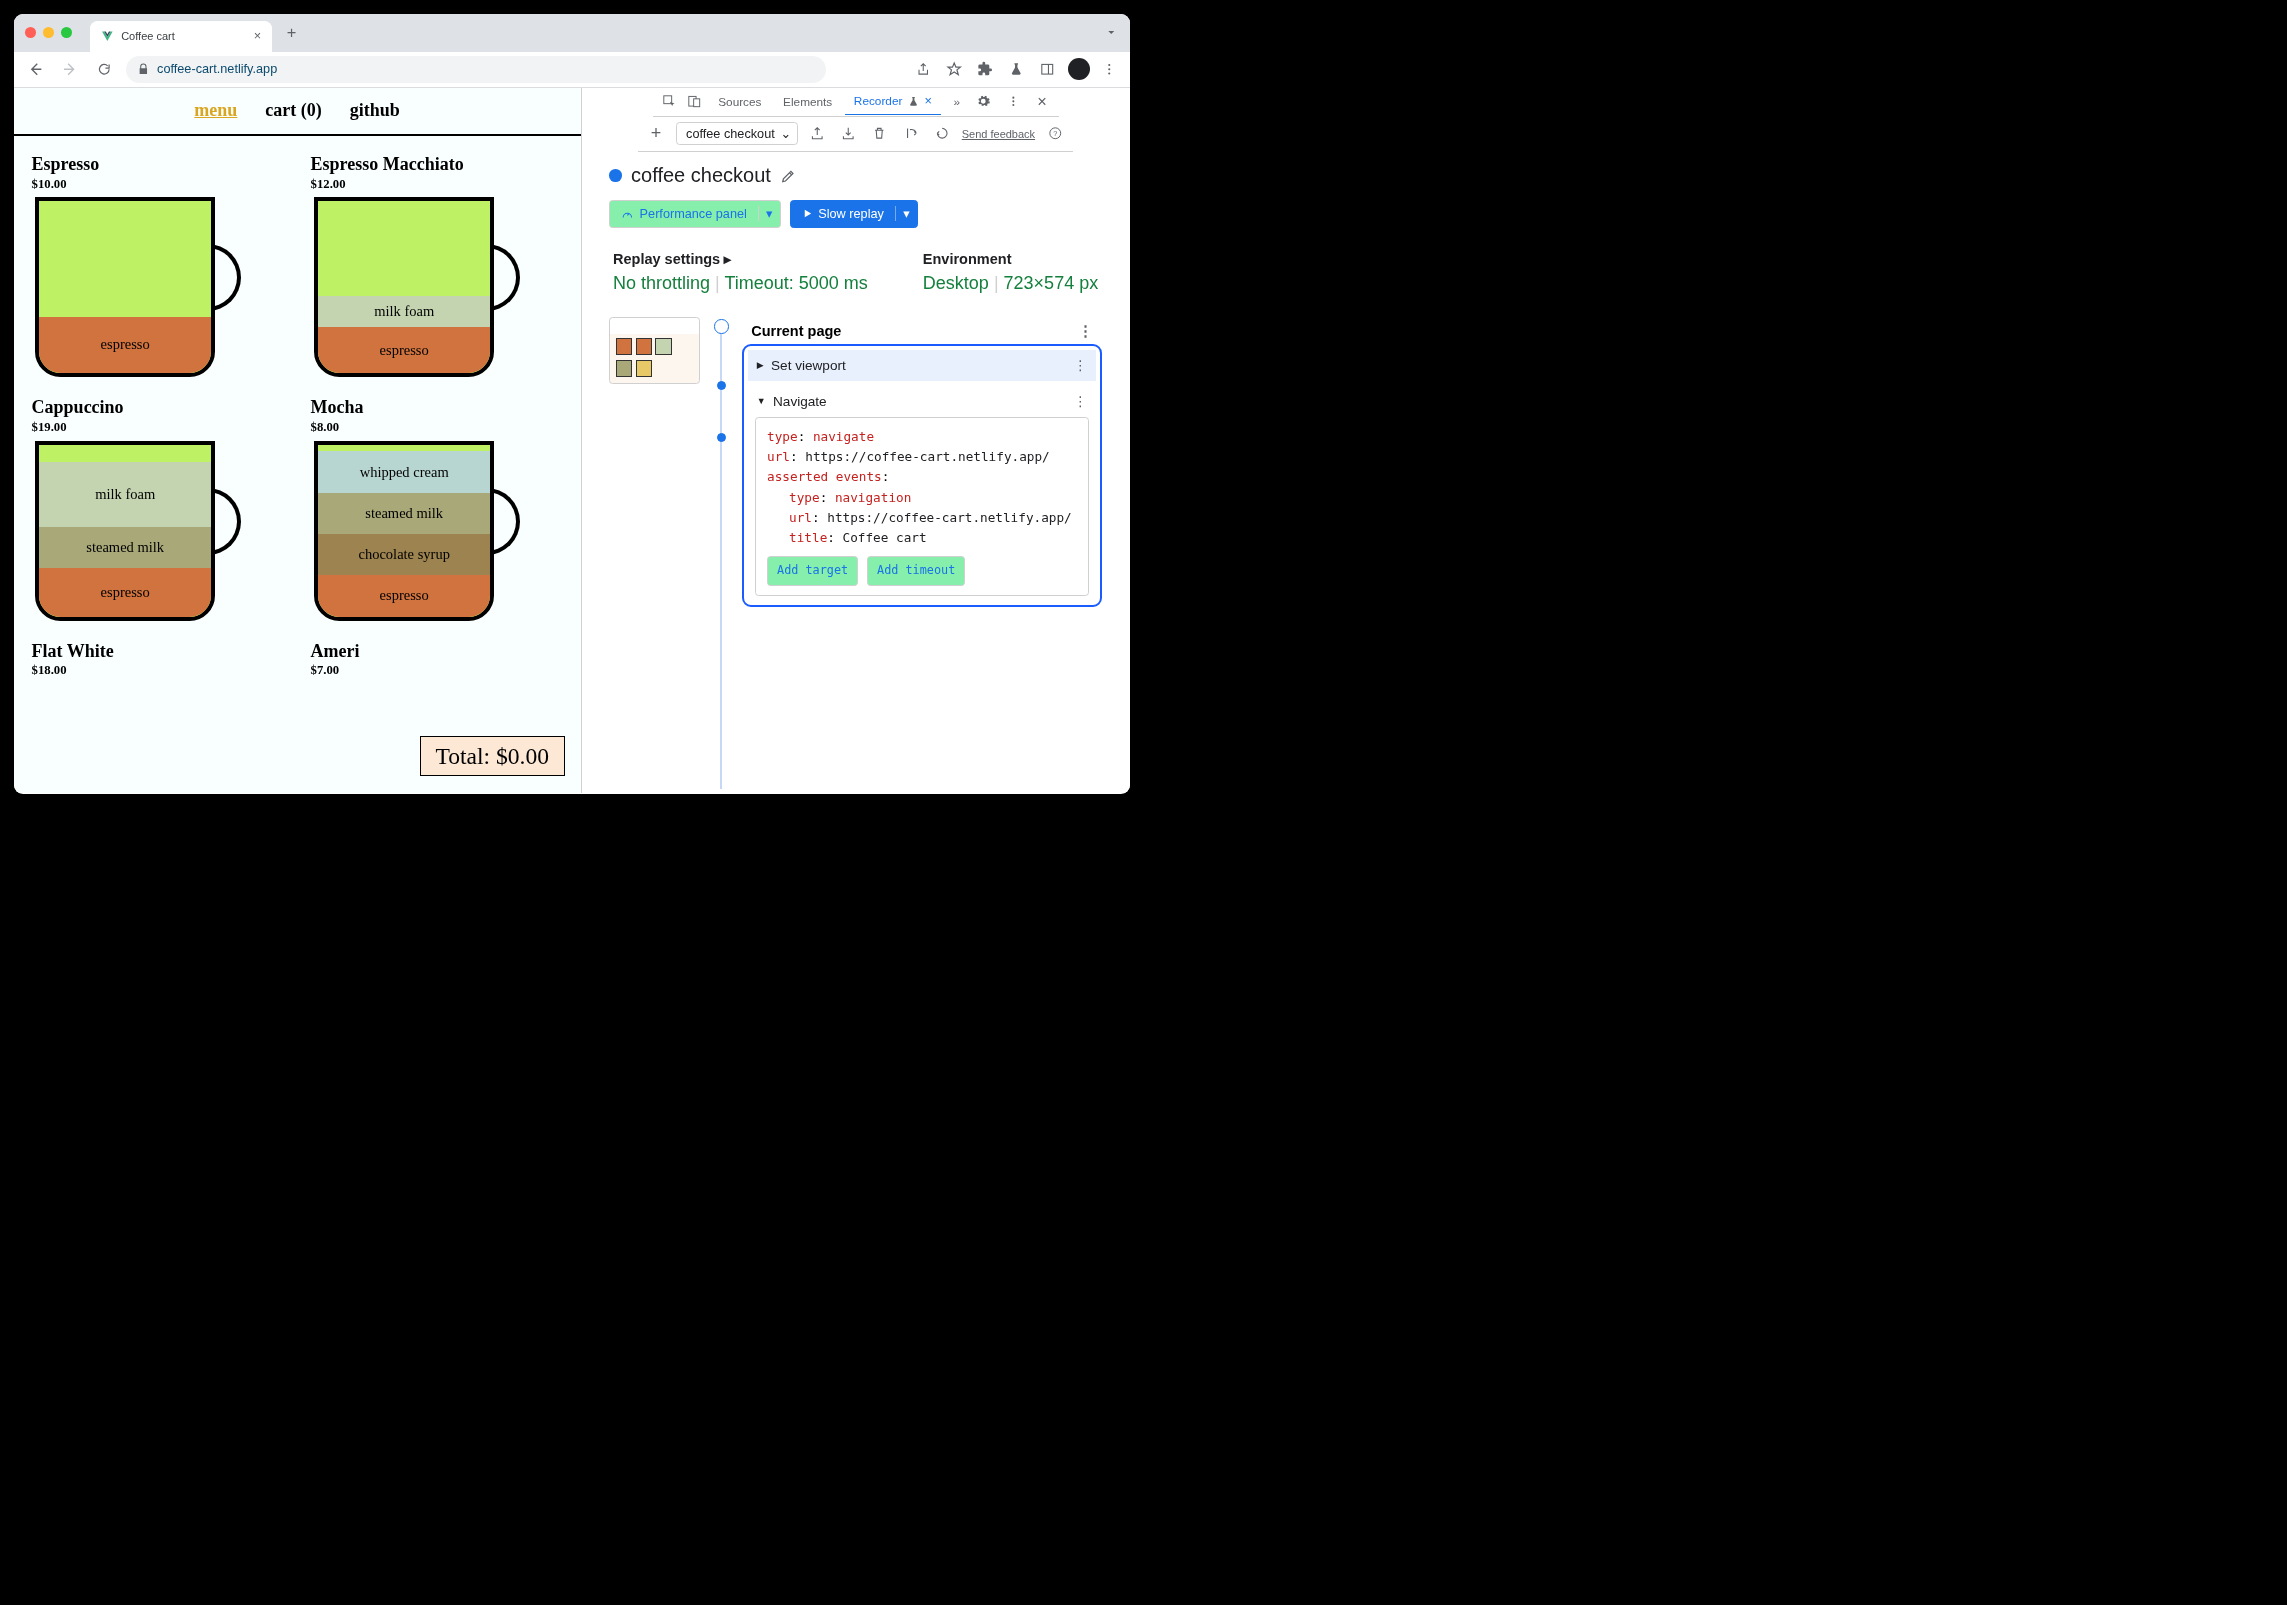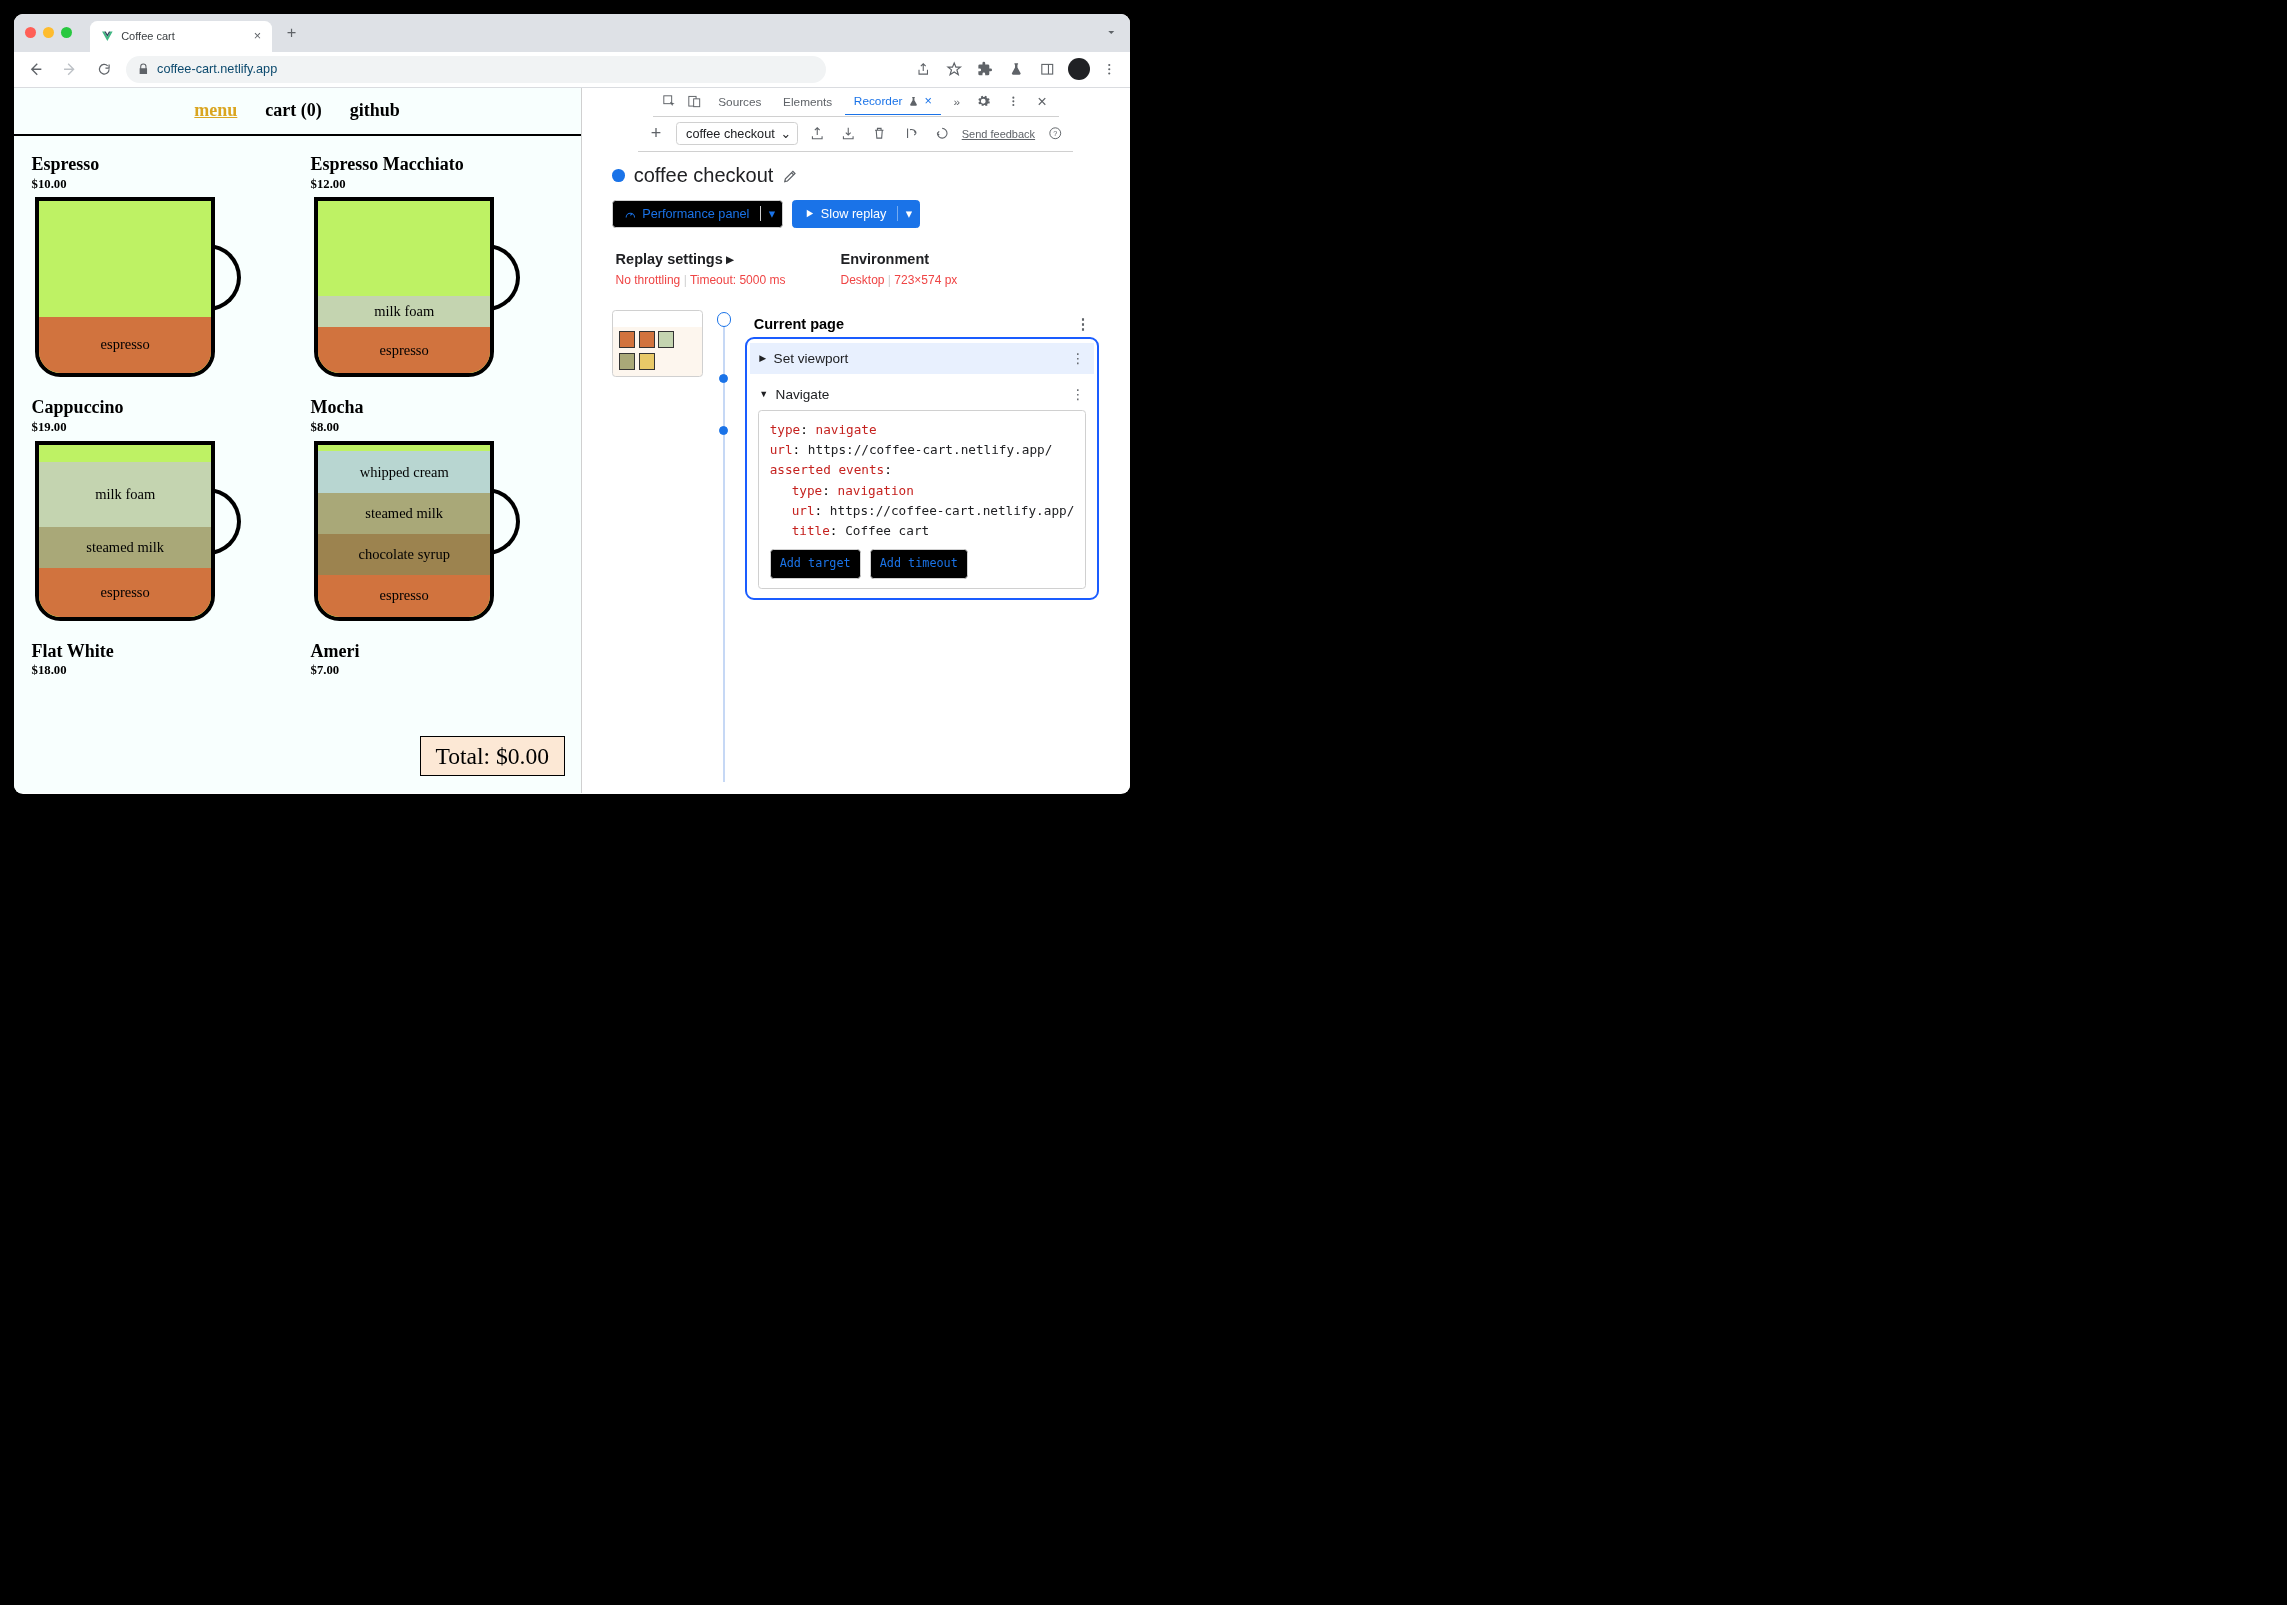--- a/index.html
+++ b/index.html
@@ -63,30 +63,30 @@
 .dt-toolbar { display: flex; align-items: center; height: 35px; border-bottom: 0.9px solid #d0d0d0; padding: 0 7.3px; gap: 9px; font-size: 12.7px; }
 .recording-select { border: 0.9px solid #d0d0d0; border-radius: 3.6px; padding: 3.6px 22px 3.6px 9px; font-size: 12.7px; color: #202124; position: relative; }
 .recording-select::after { content:"⌄"; position:absolute; right:5.5px; top:2.7px; }
 .feedback-link { margin-left: auto; color: #5f6368; font-size: 11px; text-decoration: underline; }
 
 .dt-body { flex:1; overflow:auto; padding: 12.7px 14.5px; }
 .rec-title-row { display:flex; align-items:center; gap:9px; margin-bottom: 12.7px; }
 .rec-dot { width:12.7px; height:12.7px; background:#1a73e8; border-radius:50%; }
 .rec-title { font-size: 20px; color:#202124; }
 .btn-row { display:flex; gap:9px; margin-bottom: 18px; }
-.btn { border:0.9px solid #d0d0d0; border-radius:3.6px; padding:5.5px 11px; font-size:12.7px; display:flex; align-items:center; gap:5.5px; cursor:pointer; background:#000000; }
+.btn { border:0.9px solid #d0d0d0; border-radius:3.6px; padding:5.5px 11px; font-size:12.7px; display:flex; align-items:center; gap:5.5px; cursor:pointer; background:#86efac; }
 .btn.split { padding-right: 0; }
 .btn.split .caret { border-left: 0.9px solid #d0d0d0; padding: 0 7.3px; margin-left: 5.5px; }
 .btn.primary { background:#1a73e8; color:#fff; border-color:#1a73e8; }
 .btn.primary .caret { border-left-color: rgba(255,255,255,0.4); }
 .btn.outline-blue { color:#1a73e8; }
 
 .settings-row { display:flex; gap: 55px; margin-bottom: 18px; padding: 5.5px 3.6px; }
 .settings-col h4 { font-size:14.5px; color:#202124; margin-bottom:5.5px; display:flex; align-items:center; gap:3.6px; }
-.settings-col p { font-size:12px; color:#ef4444; }
+.settings-col p { font-size:18px; color:#15803d; }
 .settings-col .sep::before { content:" | "; color:#d0d0d0; }
 
 .timeline { display:flex; gap: 12.7px; }
 .thumb-col { width: 91px; flex-shrink:0; }
 .thumb { width:91px; height:67px; border:0.9px solid #d0d0d0; border-radius:3.6px; background: linear-gradient(#fff 0 16.4px, #fdf6ee 16.4px 100%); position:relative; overflow:hidden; }
 .thumb .mini { position:absolute; border:0.9px solid #333; background:#d1733e; }
 .rail { width: 16.4px; position:relative; flex-shrink:0; }
 .rail::before { content:""; position:absolute; left:7.3px; top:9px; bottom:-182px; width:1.8px; background:#c6d8f5; }
 .rail .node { width:14.5px; height:14.5px; border:1.8px solid #1a73e8; background:#fff; border-radius:50%; position:absolute; left:0.9px; }
 .rail .node.solid { background:#1a73e8; border-color:#1a73e8; width:9px; height:9px; left:3.6px; }

